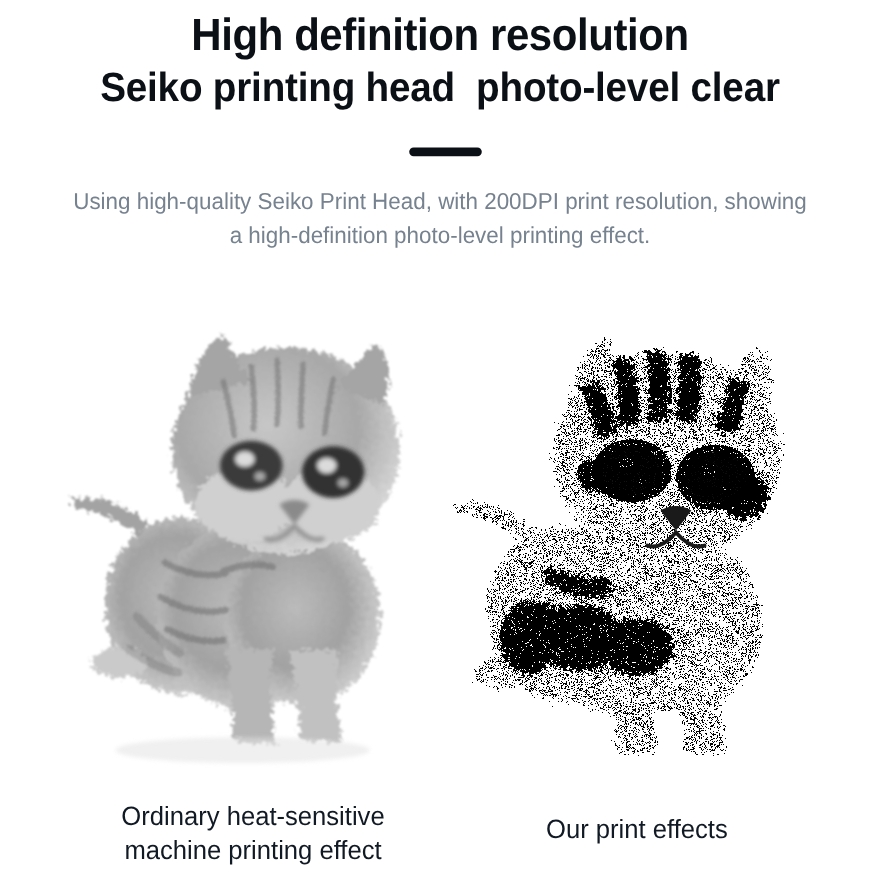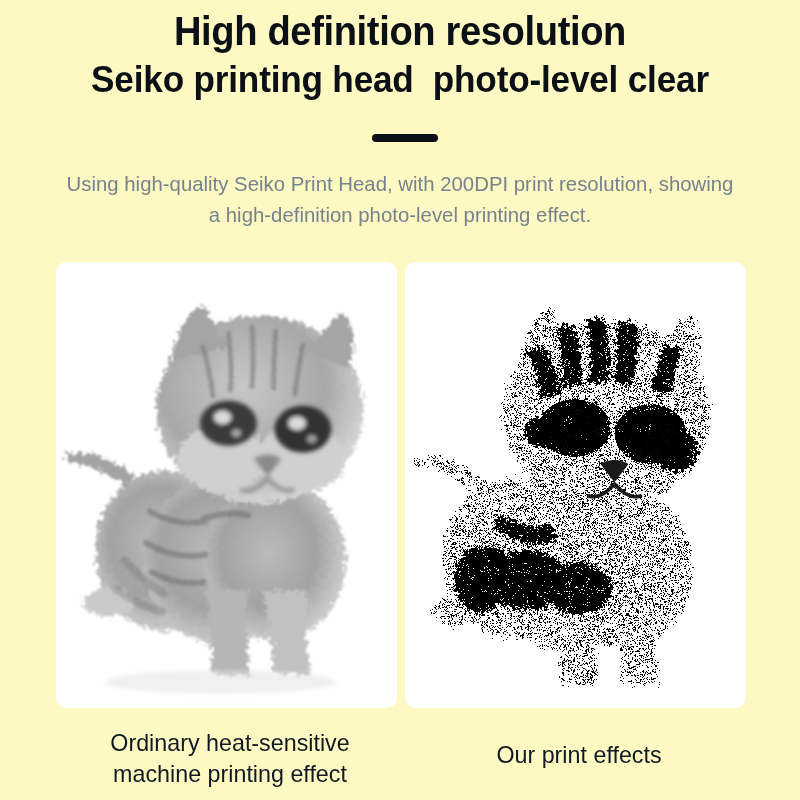--- a/index.html
+++ b/index.html
@@ -10,21 +10,21 @@
     width: 800px;
     height: 800px;
     overflow: hidden;
     background: #bad7fc;
     font-family: "Liberation Sans", sans-serif;
     position: relative;
   }
   .page {
     position: absolute;
     inset: 0;
-    background: #fef9c3;
+    background: #ffffff;
   }
 
   
   .headline-1 {
     position: absolute;
     left: 0;
     right: 0;
     top: 8px;
     text-align: center;
     font-size: 41px;

